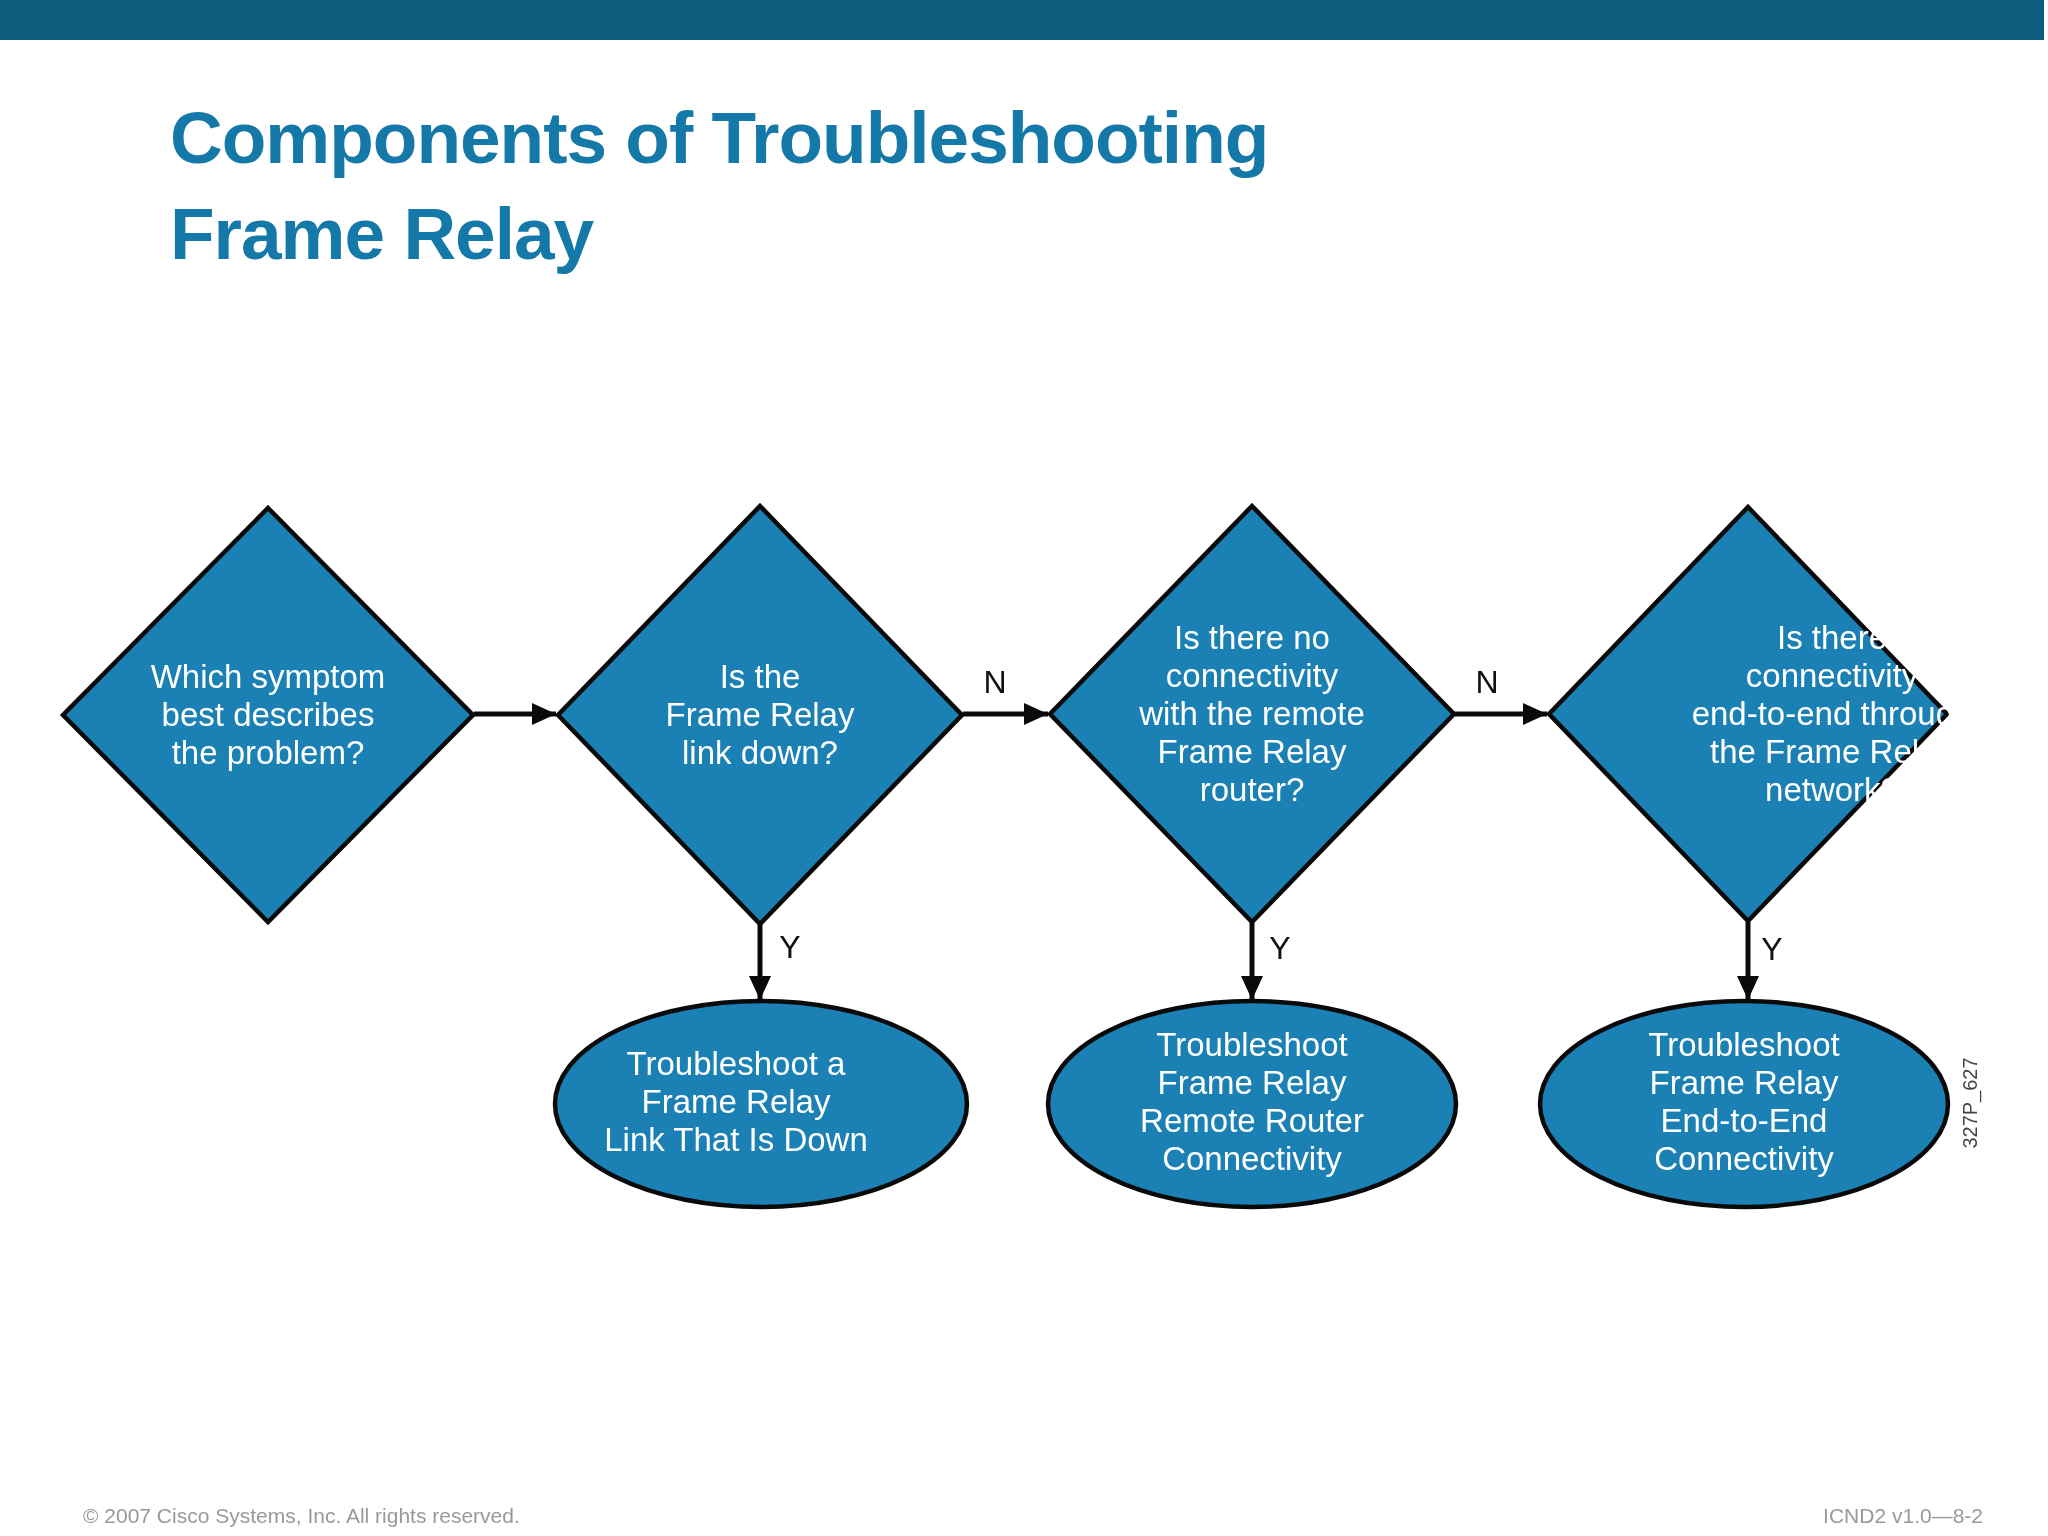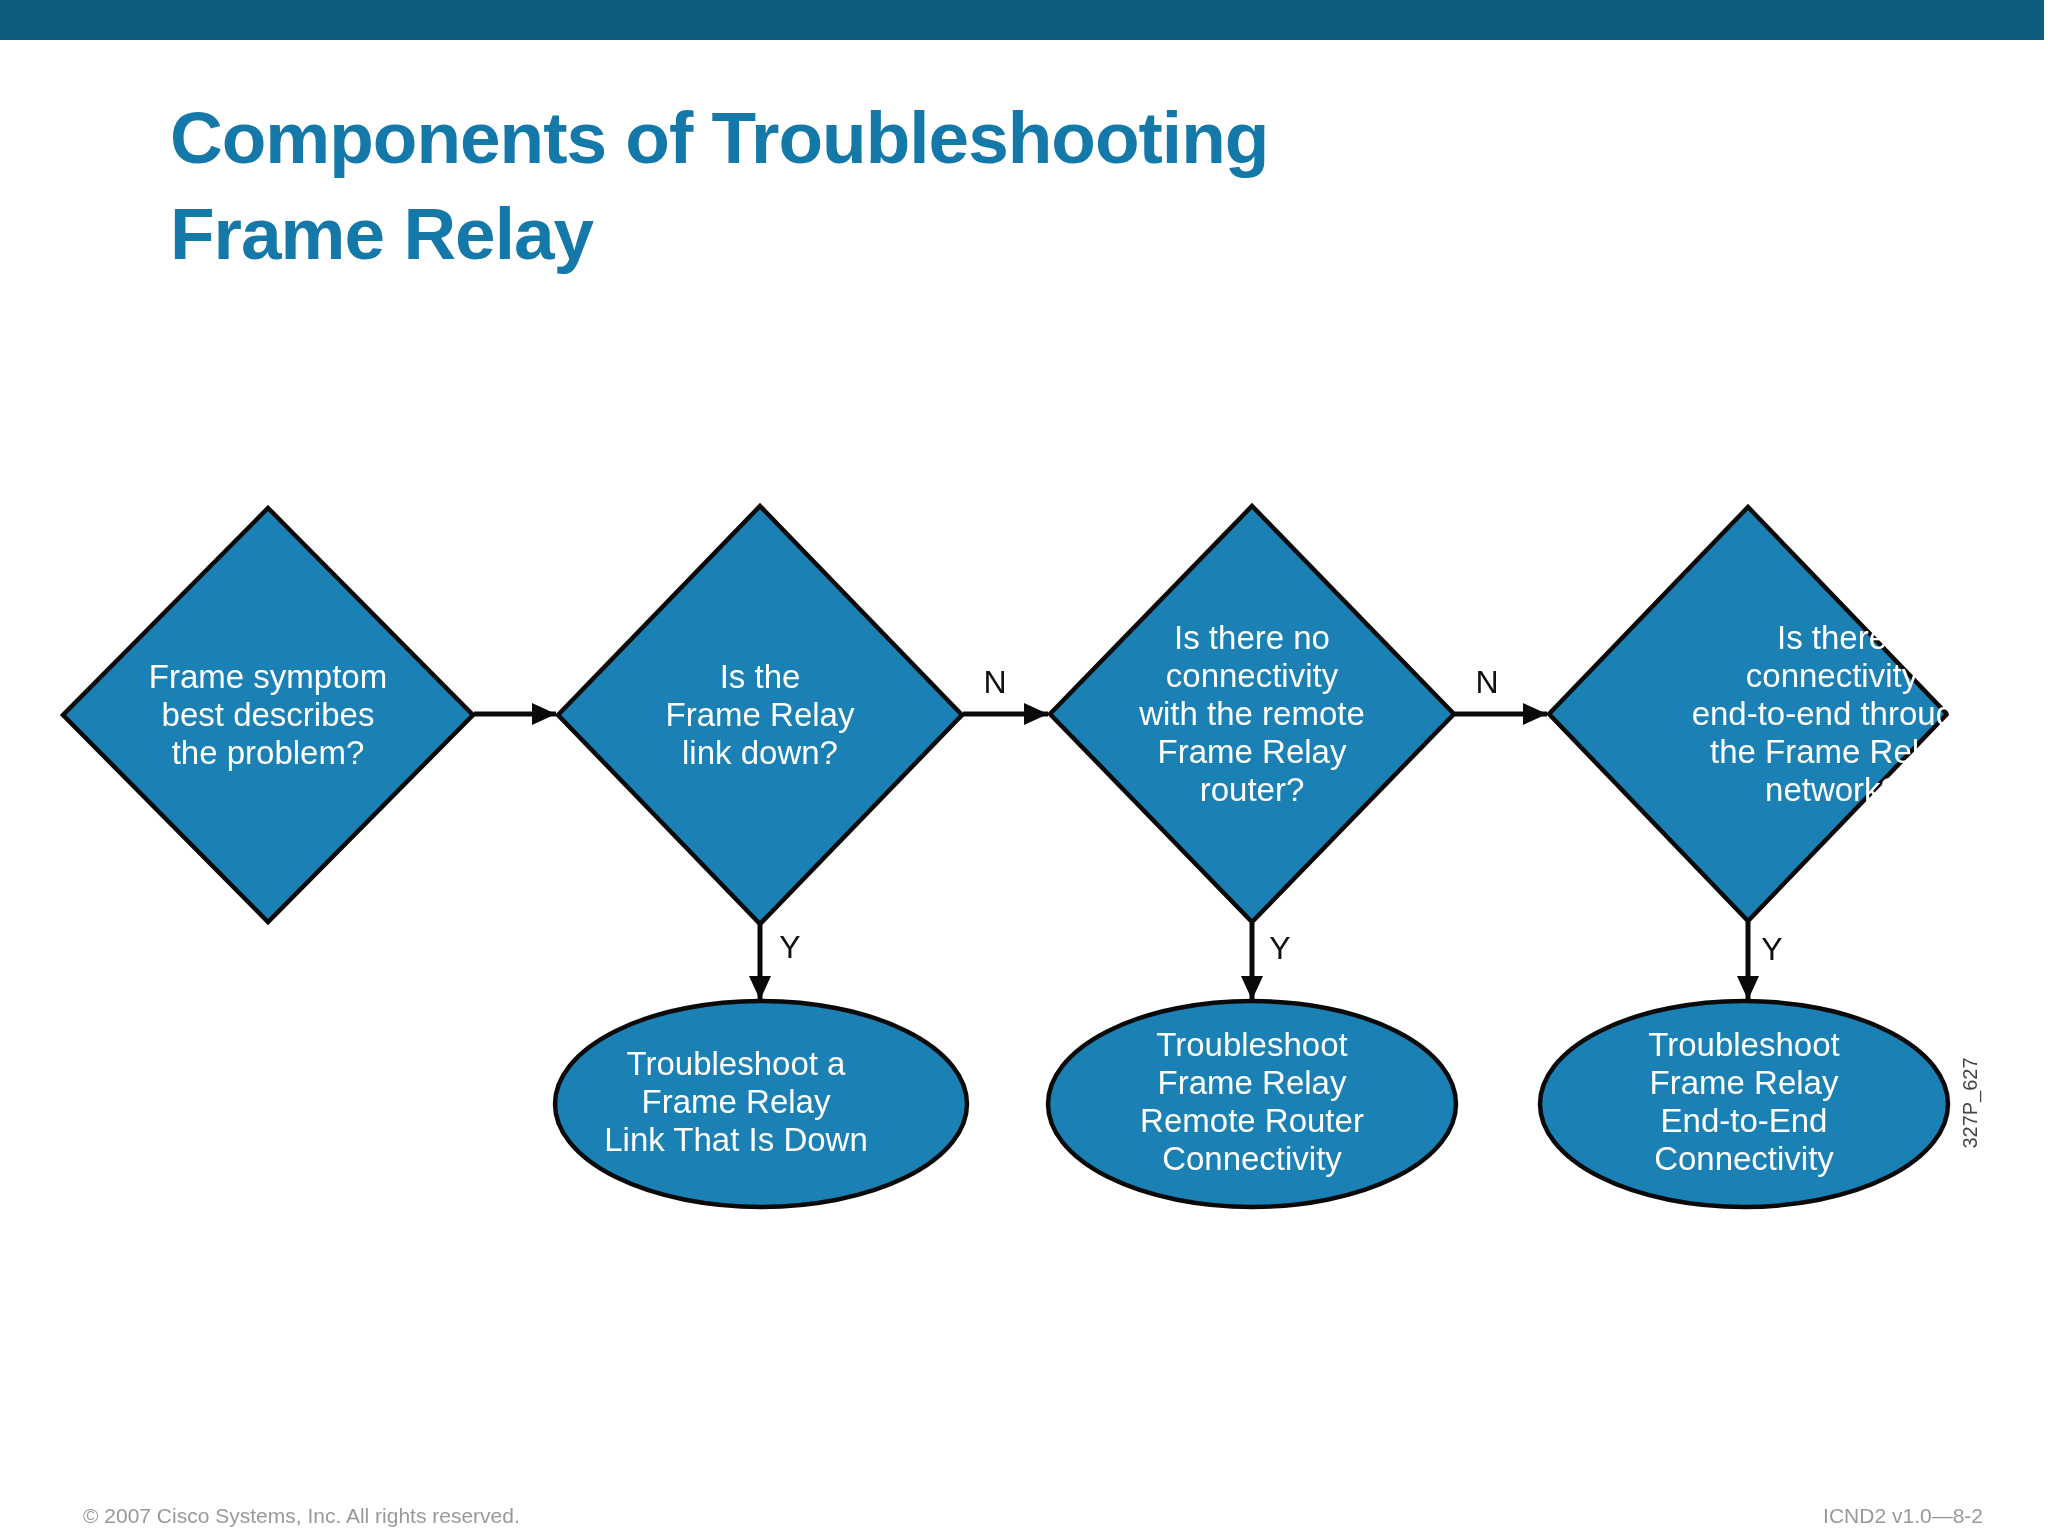--- a/index.html
+++ b/index.html
@@ -104,21 +104,21 @@
     <polygon class="shape" points="268,508 473,715 268,922 63,715"></polygon>
     <polygon class="shape" points="760,506 962,715 760,924 558,715"></polygon>
     <polygon class="shape" points="1252,506 1454,714 1252,922 1050,714"></polygon>
     <polygon class="shape" points="1748,507 1947,714 1748,921 1549,714"></polygon>
 
     <ellipse class="shape" cx="761" cy="1104" rx="206" ry="103"></ellipse>
     <ellipse class="shape" cx="1252" cy="1104" rx="204" ry="103"></ellipse>
     <ellipse class="shape" cx="1744" cy="1104" rx="204" ry="103"></ellipse>
   </svg>
 
-  <div class="node-label" style="left:268px; top:715px;">Frame symptom
+  <div class="node-label" style="left:268px; top:715px;">Which symptom
 best describes
 the problem?</div>
   <div class="node-label" style="left:760px; top:715px;">Is the
 Frame Relay
 link down?</div>
   <div class="node-label" style="left:1252px; top:714px;">Is there no
 connectivity
 with the remote
 Frame Relay
 router?</div>

